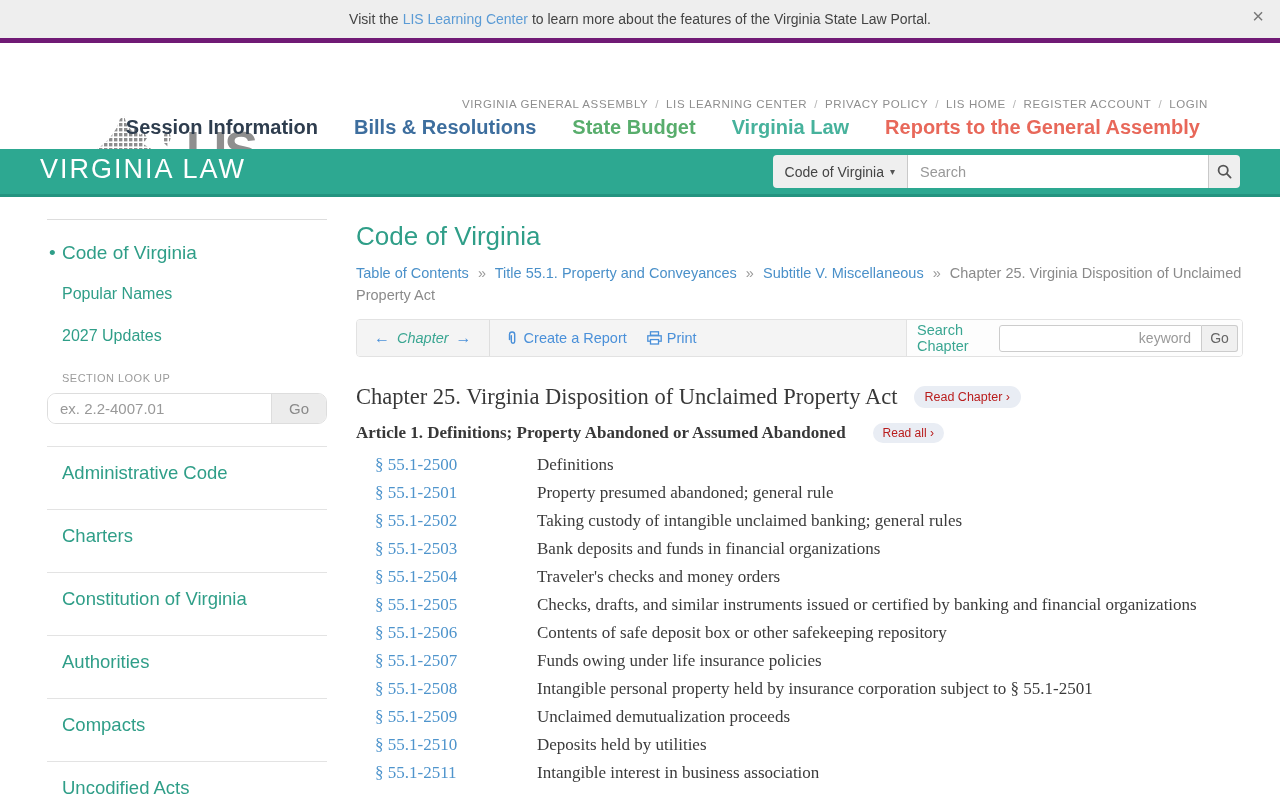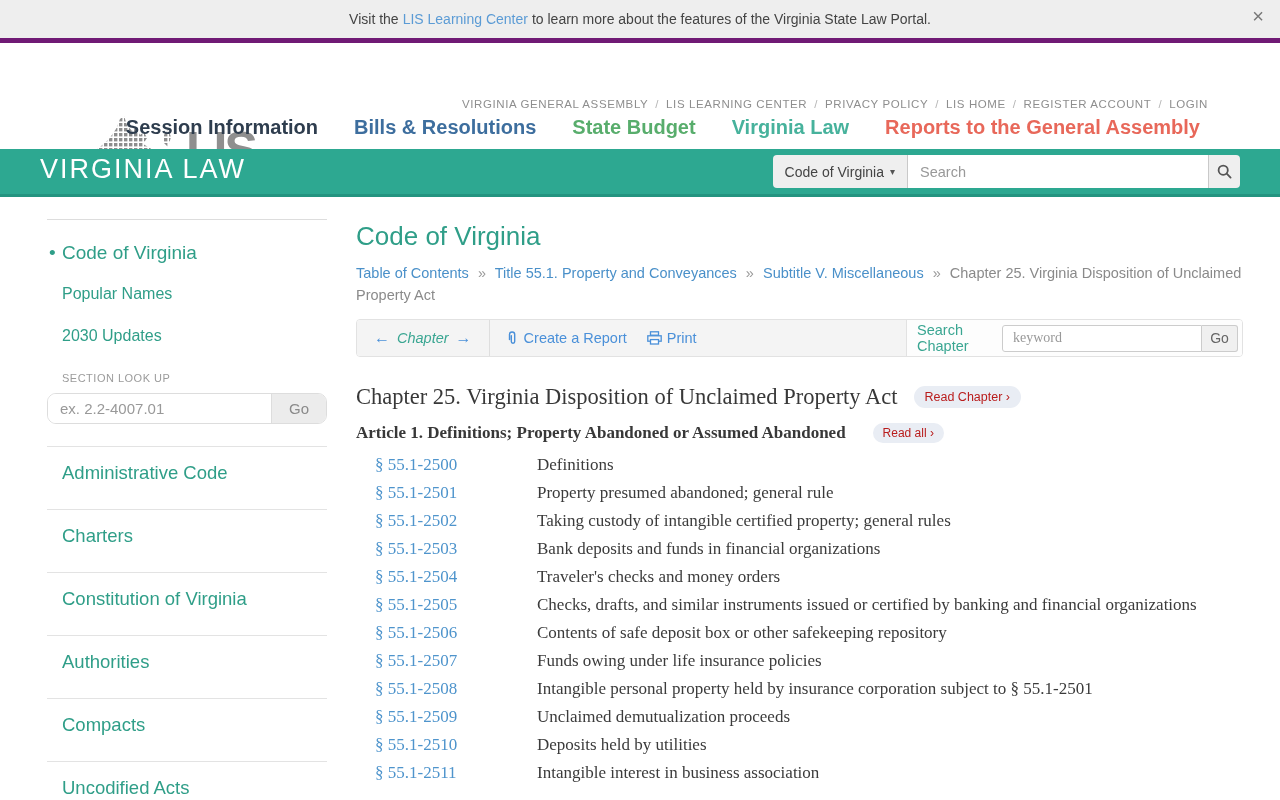--- a/index.html
+++ b/index.html
@@ -80,21 +80,21 @@
   .tb-chapter .arrow { color:#4a90d9; font-size:16px; text-decoration:none; }
   .tb-chapter .ch-label { color:#3aa692; font-size:14.5px;font-style:italic; }
   .tb-actions { display:flex; align-items:center; gap:20px; padding:0 16px; }
   .tb-actions a { color:#4a90d9; font-size:14.5px; text-decoration:none; display:flex;
     align-items:center; gap:5px; }
   .tb-right { flex:1; background:#fdfdfd; border-left:1px solid #e2e2e2; display:flex;
     align-items:center; padding:0 4px 0 10px; }
   .sc-label { color:#3aa692; font-size:14.5px; margin-right:10px; }
   .sc-group { display:flex; height:27px; flex:1; }
   .sc-input { flex:1; border:1px solid #ccc; border-radius:3px 0 0 3px; padding:0 10px;
-    font-size:14px; color:#4d7c0f; outline:none; font-family:Liberation Serif, serif; }
+    font-size:14px; color:#4d7c0f; outline:none; font-family:Liberation Sans, sans-serif;text-align:right; }
   .sc-go { width:36px; background:#f0f0f0; border:1px solid #ccc; border-left:none;
     border-radius:0 3px 3px 0; color:#666; font-size:14px; cursor:pointer; font-family:inherit; }
 
   .chapter-line { margin-top:27px; display:flex; align-items:center; gap:16px; }
   .chapter-heading { font-family:"Liberation Serif", serif; font-size:22.5px;
     font-weight:400; color:#383838; }
   .article-line { margin-top:13px; display:flex; align-items:center; gap:27px; }
   .article-heading { font-family:"Liberation Serif", serif; font-size:17px;
     font-weight:700; color:#383838; }
   .badge { background:#e9edf4; color:#b91c1c; border-radius:12px; padding:4px 11px;
@@ -164,21 +164,21 @@
 </div>
 
 <div class="page">
 
   <div class="sidebar">
     <div class="side-primary">
       <a href="#" class="side-item lvl1">
         <span class="bullet">•</span><span>Code of Virginia</span>
       </a>
       <a href="#" class="side-item lvl2">Popular Names</a>
-      <a href="#" class="side-item lvl2">2030 Updates</a>
+      <a href="#" class="side-item lvl2">2027 Updates</a>
 
       <div class="lookup-label">SECTION LOOK UP</div>
       <div class="lookup-group">
         <input class="lookup-input" type="text" placeholder="ex. 2.2-4007.01" style="">
         <button class="lookup-go">Go</button>
       </div>
     </div>
 
     <div class="side-secondary">
       <a href="#" class="side-item">Administrative Code</a>
@@ -250,21 +250,21 @@
       <li>
         <a href="#" class="sec-num">§ 55.1-2500</a>
         <a href="#" class="sec-title">Definitions</a>
       </li>
       <li>
         <a href="#" class="sec-num">§ 55.1-2501</a>
         <a href="#" class="sec-title">Property presumed abandoned; general rule</a>
       </li>
       <li>
         <a href="#" class="sec-num">§ 55.1-2502</a>
-        <a href="#" class="sec-title">Taking custody of intangible certified property; general rules</a>
+        <a href="#" class="sec-title">Taking custody of intangible unclaimed banking; general rules</a>
       </li>
       <li>
         <a href="#" class="sec-num">§ 55.1-2503</a>
         <a href="#" class="sec-title">Bank deposits and funds in financial organizations</a>
       </li>
       <li>
         <a href="#" class="sec-num">§ 55.1-2504</a>
         <a href="#" class="sec-title">Traveler's checks and money orders</a>
       </li>
       <li>

